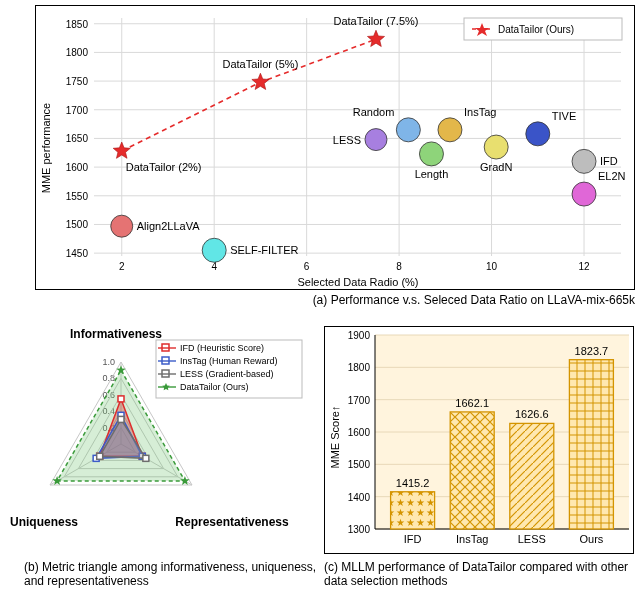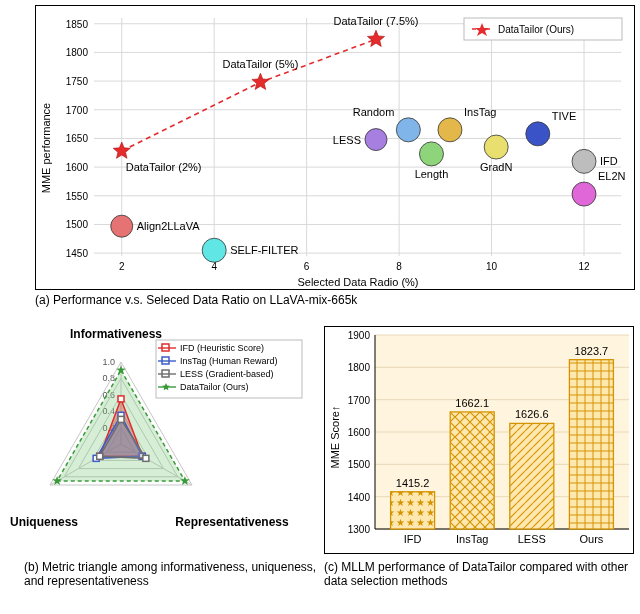--- a/index.html
+++ b/index.html
@@ -1,19 +1,19 @@
 <!DOCTYPE html>
 <html><head>
 <meta charset="utf-8">
 <style>
   html,body{margin:0;padding:0;background:#fff;font-family:"Segoe UI",Arial,sans-serif;}
   .page{width:640px;height:614px;position:relative;background:#fff;}
   .panel{position:absolute;border:1px solid #000;box-sizing:border-box;background:#fff;}
   #panelA{left:35px;top:5px;width:600px;height:285px;}
-  .caption{position:absolute;font-size:12px;color:#000;text-align:left;}
+  .caption{position:absolute;font-size:12px;color:#000;text-align:right;}
   #captionA{left:35px;top:293px;width:600px;}
   #panelB{left:6px;top:326px;width:298px;height:228px;}
   #captionB{left:0px;top:560px;width:310px;font-size:12px;text-align:left;padding-left:24px;}
   #panelC{left:324px;top:326px;width:310px;height:228px;}
   #captionC{left:318px;top:560px;width:320px;font-size:12px;text-align:left;padding-left:6px;}
   .axis-text{font-size:11px;fill:#000;}
   .tick-text{font-size:10px;fill:#000;}
   .grid{stroke:#d9d9d9;stroke-width:1;}
   .legend-box{fill:#fff;stroke:#bbb;stroke-width:1;}
   .radar-grid{fill:none;stroke:#c7c7c7;stroke-width:1;}

